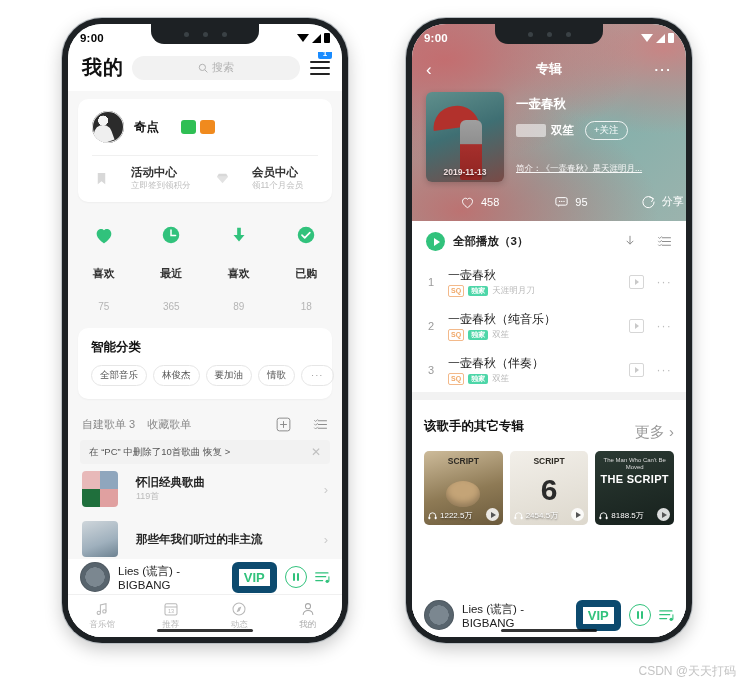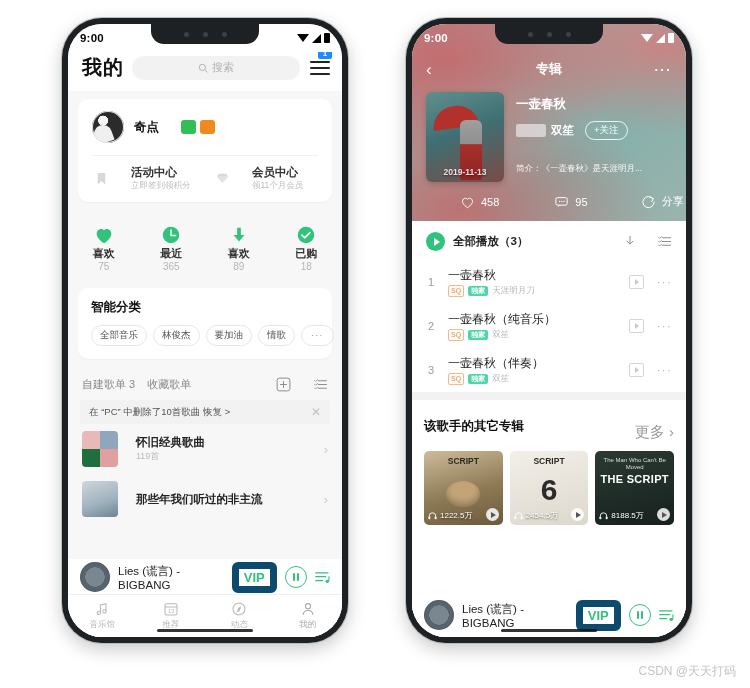--- a/index.html
+++ b/index.html
@@ -105,21 +105,21 @@
 
   .divider{height:1px;background:#f0f0f0;margin:0 14px;}
 
   .center-row{display:flex;padding:9px 6px 11px;}
   .center-cell{flex:1;display:flex;align-items:center;gap:22px;padding-left:10px;}
   .center-cell .ci{width:15px;height:15px;flex:none;color:#d8d8d8;}
   .cc-txt .t1{font-size:11.5px;font-weight:bold;color:#333;line-height:14px;}
   .cc-txt .t2{font-size:8.5px;color:#bdbdbd;line-height:12px;}
 
   .stats{display:flex;padding:14px 2px 16px;}
-  .stat{flex:1;display:flex;flex-direction:column;align-items:center;gap:0;}
+  .stat{flex:1;display:flex;flex-direction:column;align-items:center;gap:20px;}
   .stat .sico{width:22px;height:22px;color:#31c27c;}
   .stat .sl{font-size:11px;color:#333;font-weight:bold;}
   .stat .sv{font-size:10px;color:#b5b5b5;}
 
   .smart{padding:11px 13px 13px;}
   .smart h4{margin:0 0 9px;font-size:12.5px;color:#111;font-weight:bold;}
   .tags{display:flex;gap:6px;flex-wrap:nowrap;}
   .tag{
     border:1px solid #e6e6e6;border-radius:11px;
     padding:3px 8px;font-size:9.5px;color:#555;white-space:nowrap;
@@ -220,21 +220,21 @@
   }
   .album-info{flex:1;min-width:0;padding-top:2px;color:#fff;}
   .album-title{font-size:12.5px;font-weight:bold;line-height:20px;}
   .artist-row{display:flex;align-items:center;gap:5px;margin-top:7px;}
   .artist-blur{width:30px;height:13px;background:rgba(255,255,255,.55);border-radius:2px;flex:none;}
   .artist-name{font-size:11.5px;font-weight:bold;}
   .follow{
     border:1px solid rgba(255,255,255,.85);border-radius:10px;
     font-size:9.5px;padding:2px 8px;margin-left:6px;white-space:nowrap;
   }
-  .album-desc{font-size:8.5px;color:rgba(255,255,255,.92);margin-top:22px;line-height:12px;}
+  .album-desc{font-size:8.5px;color:rgba(255,255,255,.92);margin-top:22px;line-height:12px;text-decoration:underline;}
 
   .album-actions{display:flex;margin-top:12px;color:#fff;}
   .aa{flex:1;display:flex;align-items:center;justify-content:center;gap:6px;font-size:11px;padding-left:44px;}
 
   .songs{background:#fff;flex:1;}
   .playall{display:flex;align-items:center;gap:8px;padding:11px 14px 9px;}
   .playall .pa-ico{
     width:19px;height:19px;border-radius:50%;background:#31c27c;flex:none;
     display:flex;align-items:center;justify-content:center;
   }

